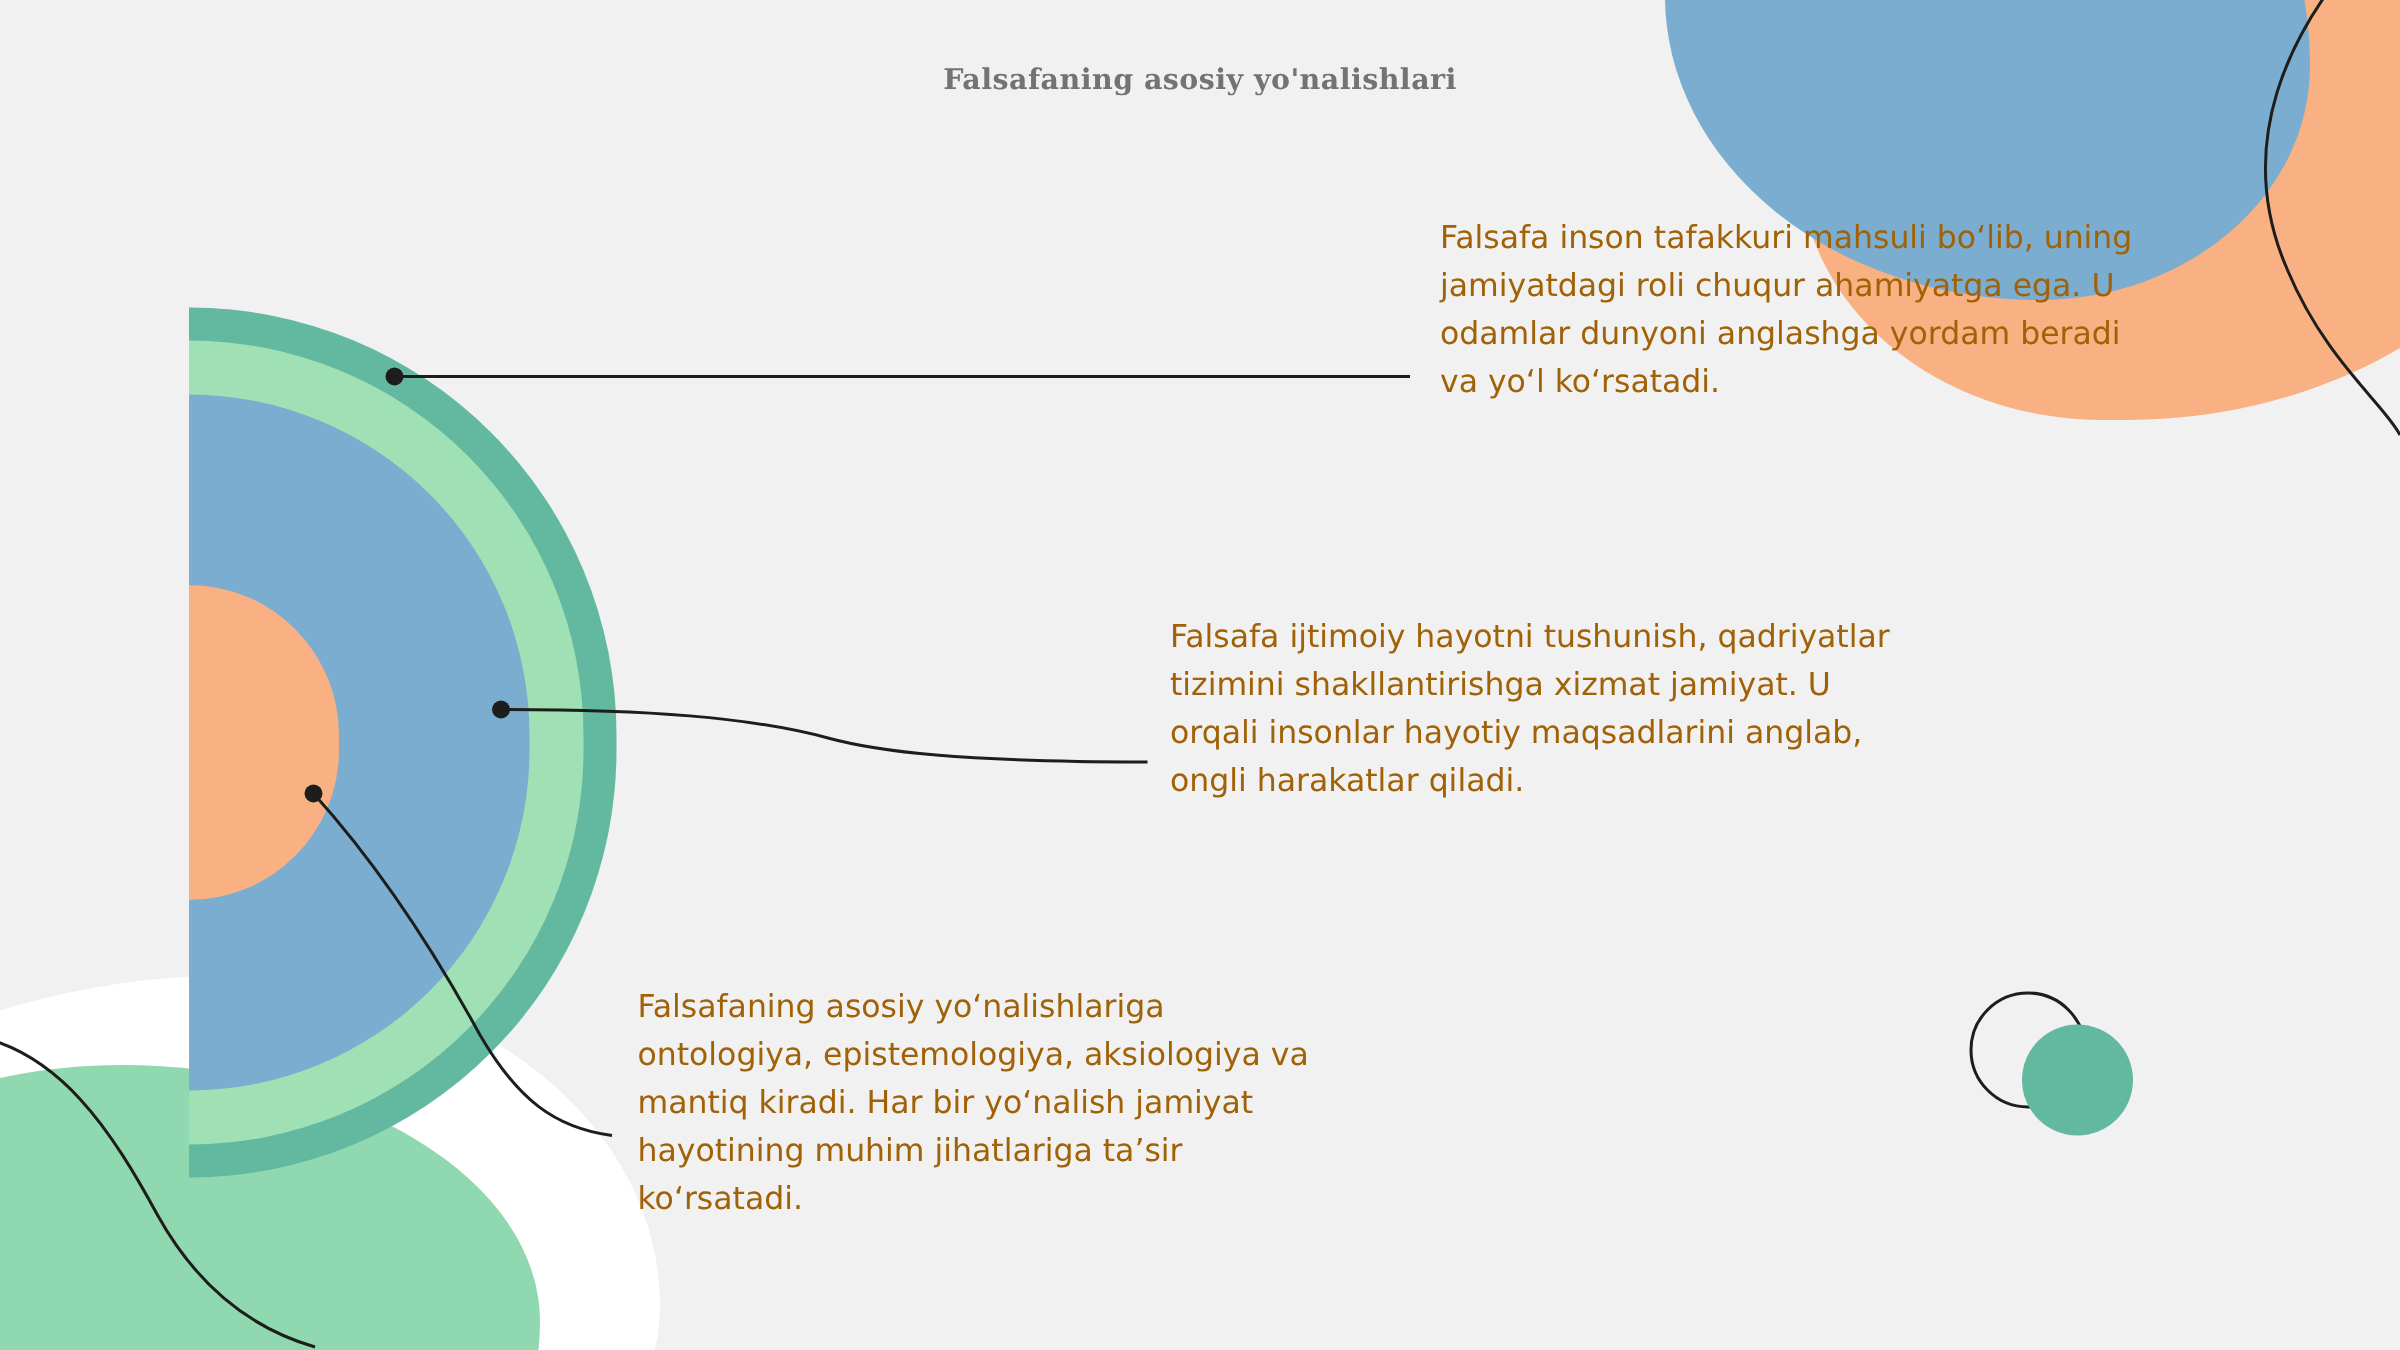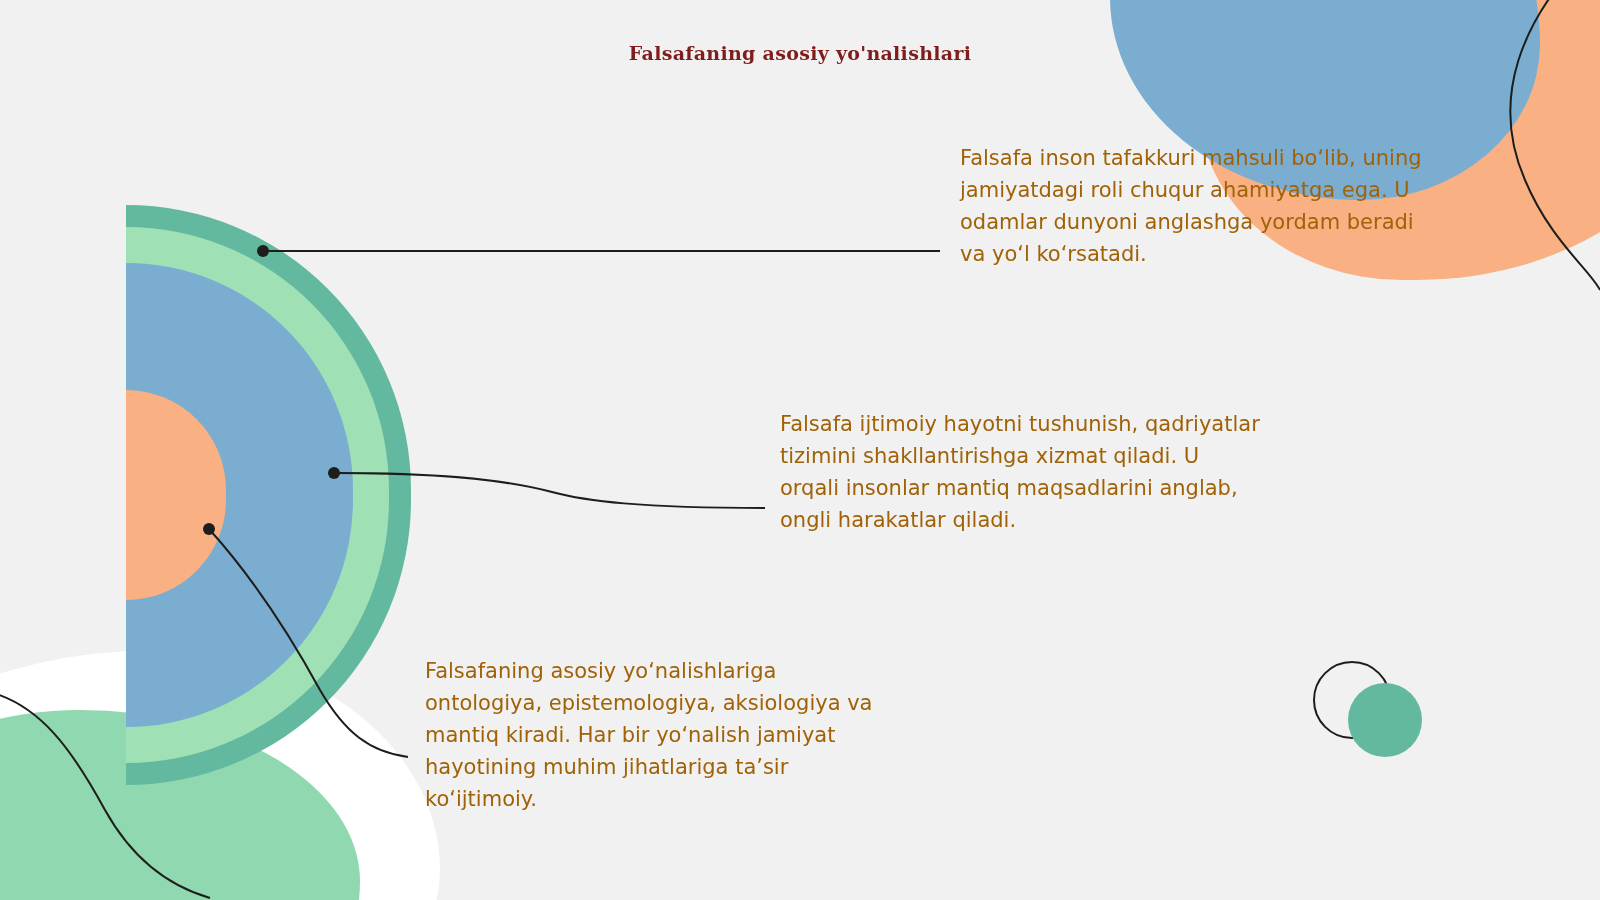--- a/index.html
+++ b/index.html
@@ -98,21 +98,21 @@
   .title {
     position: absolute;
     top: 42px;
     left: 0;
     width: 1600px;
     text-align: center;
     font-family: "DejaVu Serif", serif;
     font-weight: bold;
     font-size: 19px;
     letter-spacing: 0.3px;
-    color: #7f1d1d;
+    color: #737373;
   }
 
   
   .rings {
     position: absolute;
     left: 126px;
     top: 205px;
     width: 285px;
     height: 580px;
   }
@@ -202,16 +202,16 @@
     <circle cx="263" cy="251" r="6" fill="#1d1d1b"></circle>
 
     <path d="M336 473 C 430 473, 500 478, 552 492 C 585 501, 640 508, 765 508" fill="none" stroke="#1d1d1b" stroke-width="2"></path>
     <circle cx="334" cy="473" r="6" fill="#1d1d1b"></circle>
 
     <path d="M209 529 C 255 580, 290 635, 320 690 C 345 733, 370 752, 408 757" fill="none" stroke="#1d1d1b" stroke-width="2"></path>
     <circle cx="209" cy="529" r="6" fill="#1d1d1b"></circle>
   </svg>
 
   <div class="callout callout-1">Falsafa inson tafakkuri mahsuli bo‘lib, uning jamiyatdagi roli chuqur ahamiyatga ega. U odamlar dunyoni anglashga yordam beradi va yo‘l ko‘rsatadi.</div>
-  <div class="callout callout-2">Falsafa ijtimoiy hayotni tushunish, qadriyatlar tizimini shakllantirishga xizmat qiladi. U orqali insonlar mantiq maqsadlarini anglab, ongli harakatlar qiladi.</div>
-  <div class="callout callout-3">Falsafaning asosiy yo‘nalishlariga ontologiya, epistemologiya, aksiologiya va mantiq kiradi. Har bir yo‘nalish jamiyat hayotining muhim jihatlariga ta’sir ko‘ijtimoiy.</div>
+  <div class="callout callout-2">Falsafa ijtimoiy hayotni tushunish, qadriyatlar tizimini shakllantirishga xizmat jamiyat. U orqali insonlar hayotiy maqsadlarini anglab, ongli harakatlar qiladi.</div>
+  <div class="callout callout-3">Falsafaning asosiy yo‘nalishlariga ontologiya, epistemologiya, aksiologiya va mantiq kiradi. Har bir yo‘nalish jamiyat hayotining muhim jihatlariga ta’sir ko‘rsatadi.</div>
 
 </div>
 
 </body></html>

